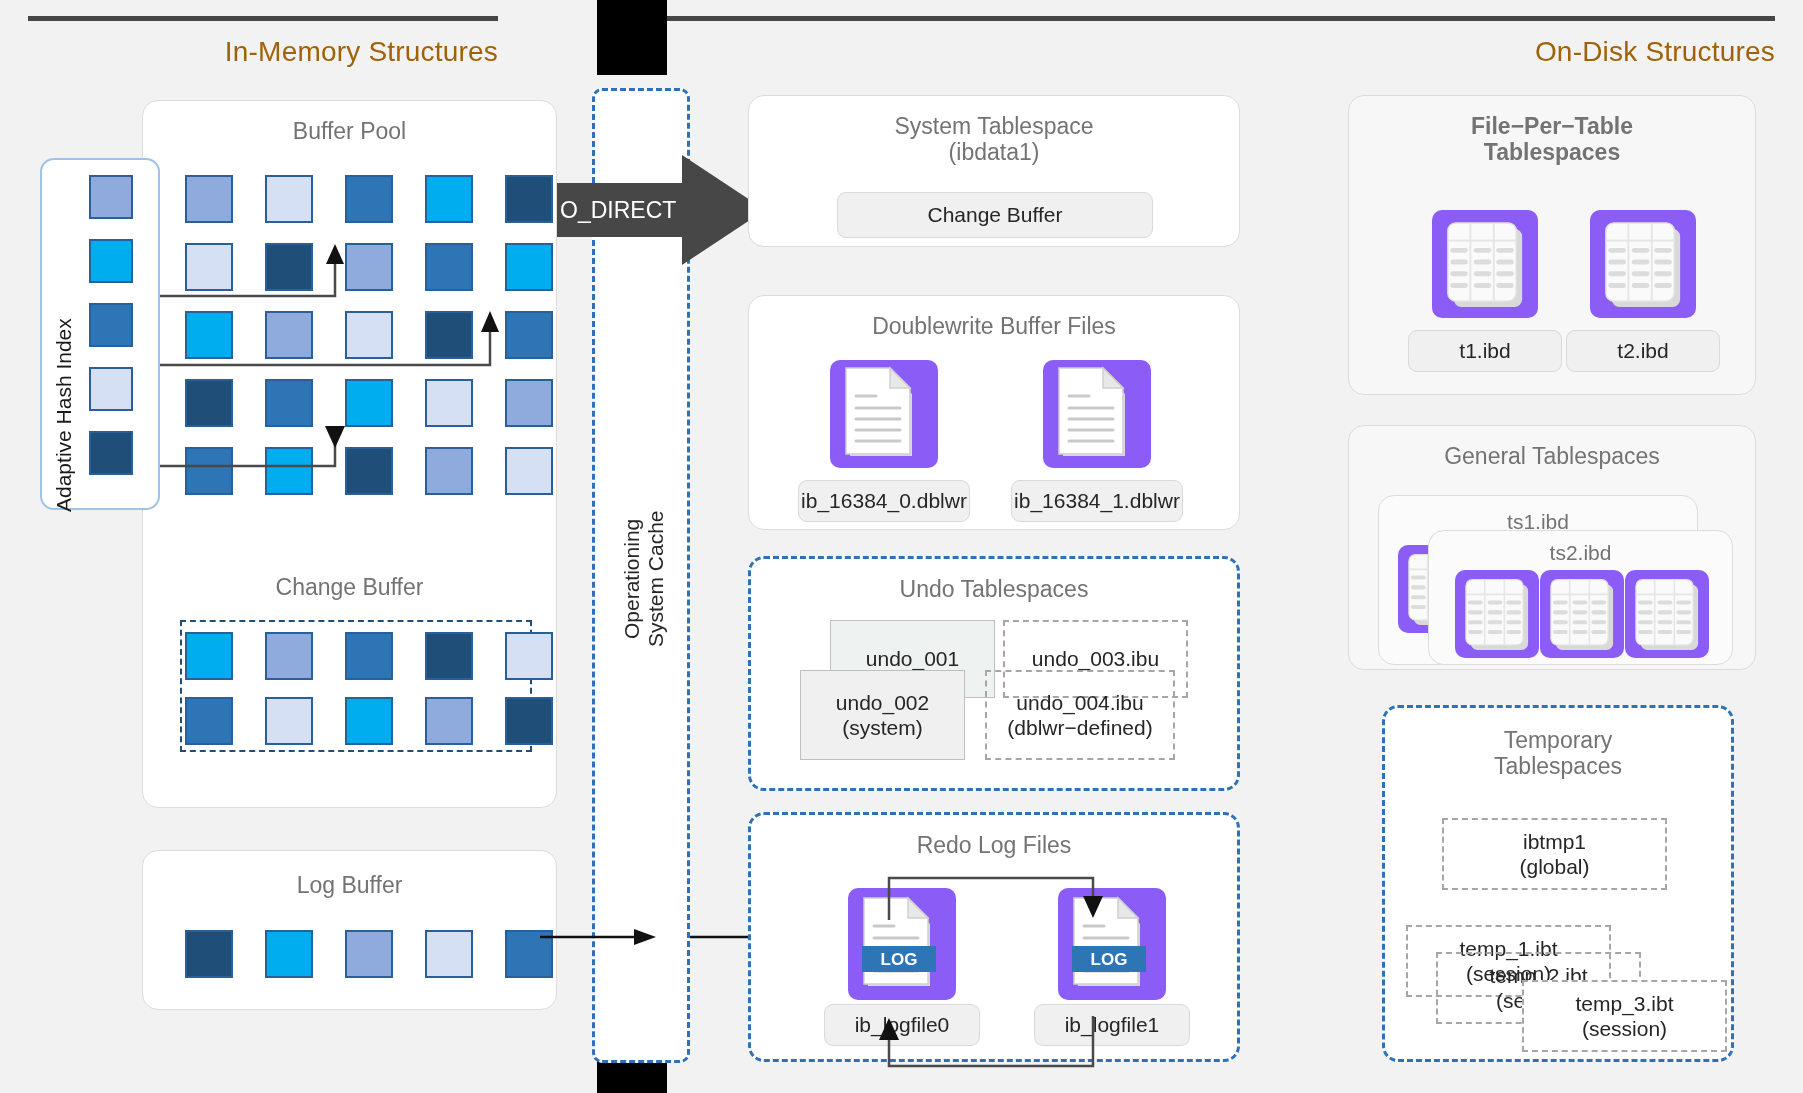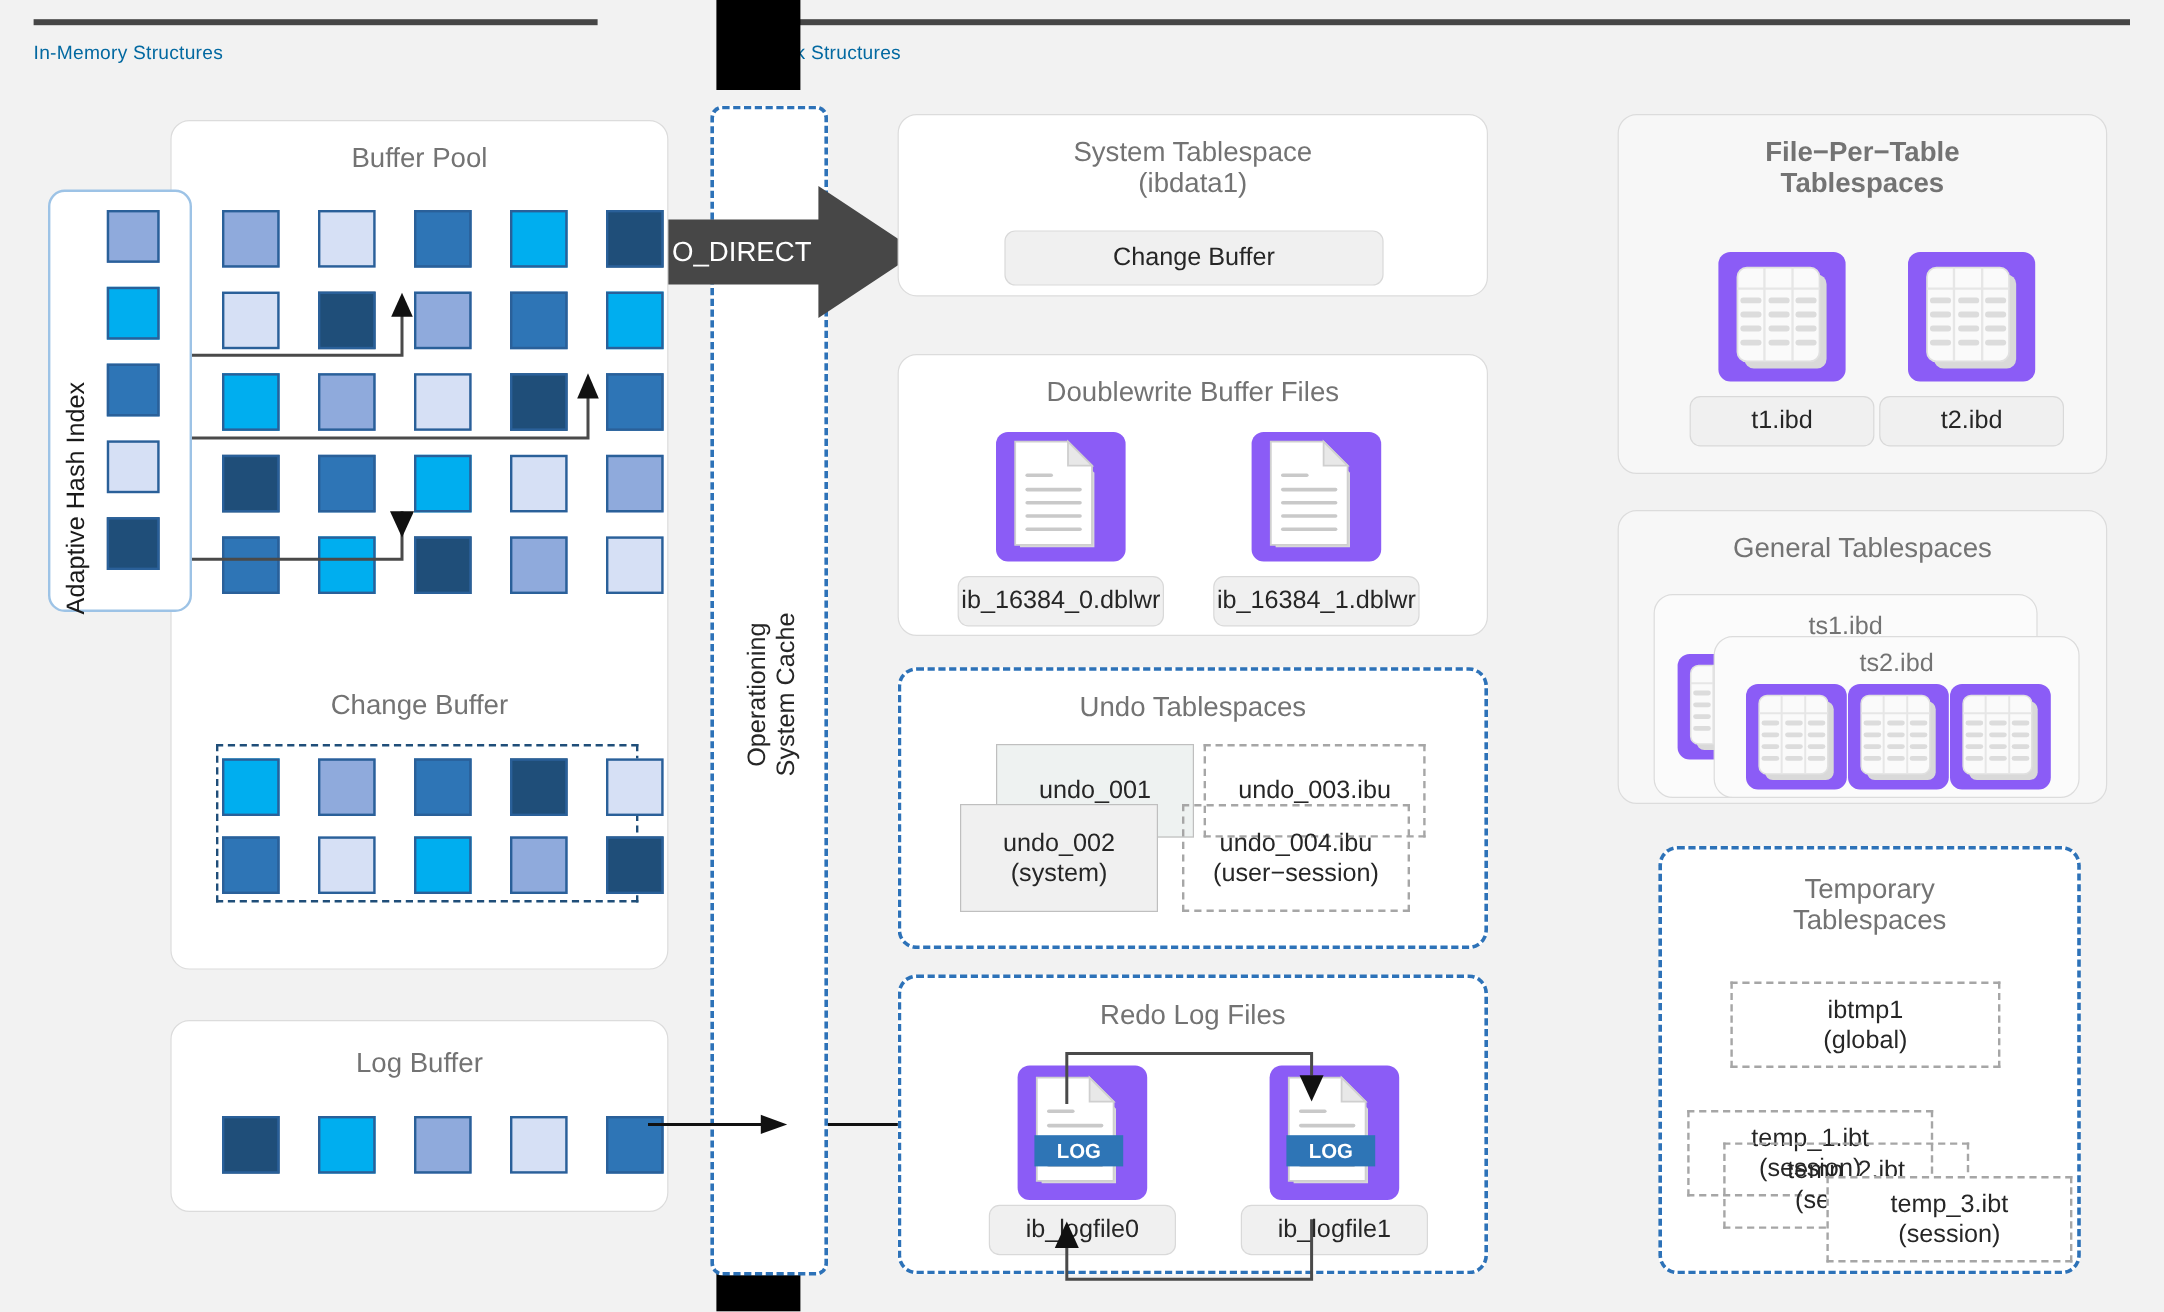--- a/index.html
+++ b/index.html
@@ -9,22 +9,22 @@
     font-family: "Liberation Sans", sans-serif;
     color: #1a1a1a;
     position: relative;
     overflow: hidden;
   }
   .canvas { position: absolute; inset: 0; }
 
   
   .rule { position: absolute; height: 5px; background: #464646; }
   .col-title {
-    position: absolute; text-align: left;
-    font-size: 16px; color: #0369a1; letter-spacing: .2px;
+    position: absolute; text-align: right;
+    font-size: 28px; color: #a16207; letter-spacing: .2px;
   }
 
   
   .os-band {
     position: absolute;
     border: 3px dashed #2d72b8;
     background: #ffffff;
     border-radius: 10px;
   }
   .os-band-label {
@@ -303,21 +303,21 @@
 
   <div class="card dashed" style="left:748px; top:556px; width:492px; height:235px;">
     <div class="card-title" style="top:18px;">Undo Tablespaces</div>
   </div>
 
   <div class="boxlabel solid" style="left:830px; top:620px; width:165px; height:78px;">undo_001</div>
   <div class="boxlabel greydash" style="left:1003px; top:620px; width:185px; height:78px;">undo_003.ibu</div>
   <div class="boxlabel solid2" style="left:800px; top:670px; width:165px; height:90px;">undo_002
 (system)</div>
   <div class="boxlabel greydash" style="left:985px; top:670px; width:190px; height:90px;">undo_004.ibu
-(user−session)</div>
+(dblwr−defined)</div>
 
   <div class="card dashed" style="left:748px; top:812px; width:492px; height:250px;">
     <div class="card-title" style="top:18px;">Redo Log Files</div>
   </div>
   <div id="redo-items">
       <div class="icontile" style="left: 848px; top: 888px; width: 108px; height: 112px; display: flex; align-items: center; justify-content: center;">
     <svg width="88" height="104" viewBox="0 0 88 104">
       <path d="M10 12 h42 l20 20 v62 h-62 Z" fill="#d9d9d9"></path>
       <path d="M6 6 h44 l20 20 v66 h-64 Z" fill="#ffffff" stroke="#cfcfcf" stroke-width="1.5"></path>
       <path d="M50 6 l20 20 h-20 Z" fill="#e8e8e8" stroke="#cfcfcf" stroke-width="1.5"></path>

